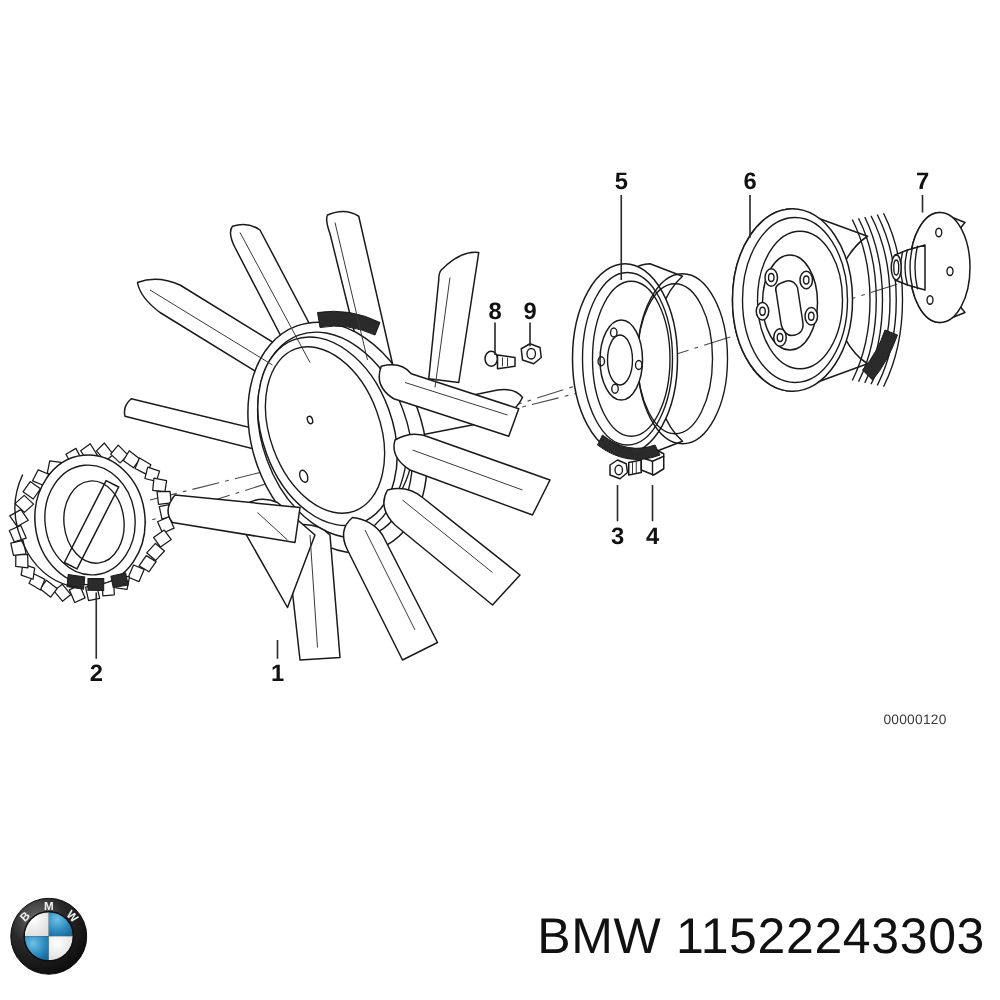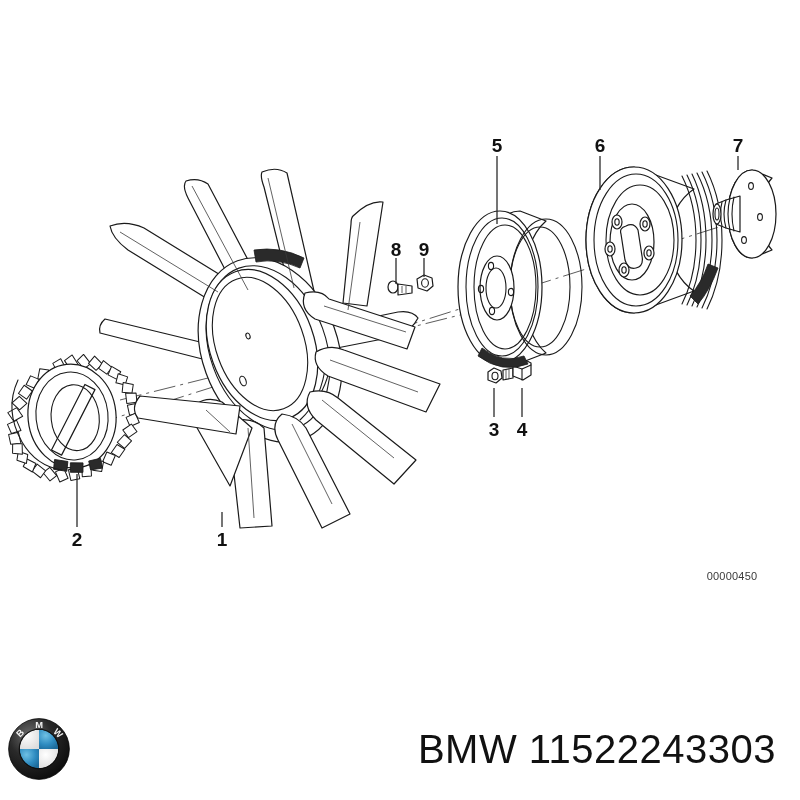--- a/index.html
+++ b/index.html
@@ -58,21 +58,21 @@
   }
   #brand-logo {
     position: absolute;
     left: 8px;
     top: 718px;
     width: 62px;
     height: 62px;
   }
   #footer-text {
     position: absolute;
-    right: 24px;
+    right: 12px;
     top: 727px;
     font-family: "Liberation Sans", sans-serif;
     font-size: 40px;
     font-weight: 400;
     color: #111111;
     letter-spacing: 0.5px;
     white-space: nowrap;
     text-align: right;
   }
   .thin { fill: none; stroke: #1a1a1a; stroke-width: 1.1; stroke-linejoin: round; stroke-linecap: round; }
@@ -344,21 +344,21 @@
   <div class="callout-label" style="left:222px; top:530px; transform:translate(-50%,0);">1</div>
   <div class="callout-label" style="left:77px; top:530px; transform:translate(-50%,0);">2</div>
   <div class="callout-label" style="left:494px; top:420px; transform:translate(-50%,0);">3</div>
   <div class="callout-label" style="left:522px; top:420px; transform:translate(-50%,0);">4</div>
   <div class="callout-label" style="left:497px; top:136px; transform:translate(-50%,0);">5</div>
   <div class="callout-label" style="left:600px; top:136px; transform:translate(-50%,0);">6</div>
   <div class="callout-label" style="left:738px; top:136px; transform:translate(-50%,0);">7</div>
   <div class="callout-label" style="left:396px; top:240px; transform:translate(-50%,0);">8</div>
   <div class="callout-label" style="left:424px; top:240px; transform:translate(-50%,0);">9</div>
 
-  <div id="ref-code">00000450</div>
+  <div id="ref-code">00000120</div>
 
   <div id="footer-bar"></div>
 
   <svg id="brand-logo" viewBox="0 0 100 100" xmlns="http://www.w3.org/2000/svg">
     <defs>
       <radialGradient id="ringgrad" cx="35%" cy="28%" r="78%">
         <stop offset="0%" stop-color="#6e6e6e"></stop>
         <stop offset="45%" stop-color="#2a2a2a"></stop>
         <stop offset="100%" stop-color="#0b0b0b"></stop>
       </radialGradient>

